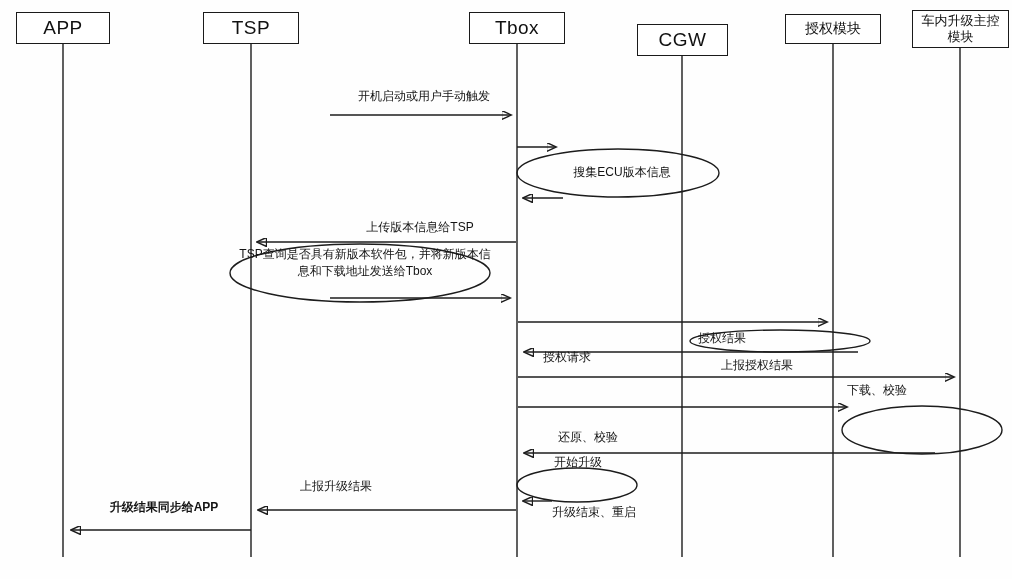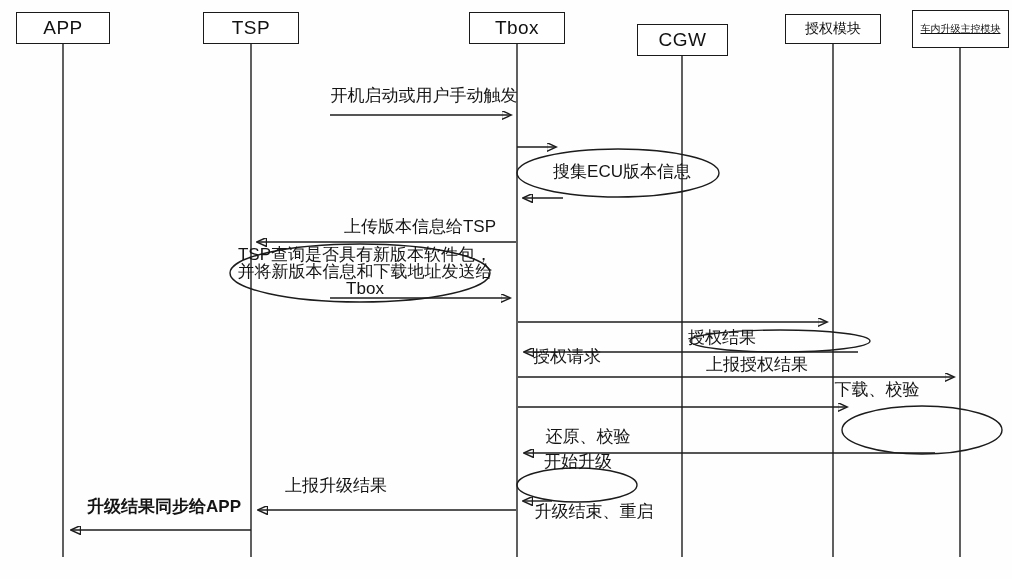--- a/index.html
+++ b/index.html
@@ -23,24 +23,24 @@
     display: flex;
     align-items: center;
     justify-content: center;
     text-align: center;
     background: #ffffff;
     border: 1.6px solid #1a1a1a;
     color: #111111;
   }
   .p-lg { font-size: 19px; letter-spacing: 0.5px; }
   .p-sm { font-size: 14px; }
-  .p-xs { font-size: 10px; line-height: 16px; padding: 5px 5px; text-decoration: underline; }
+  .p-xs { font-size: 13px; line-height: 16px; padding: 5px 5px; }
   .msg {
     position: absolute;
-    font-size: 17px;
+    font-size: 12px;
     line-height: 16px;
     color: #141414;
     white-space: nowrap;
     transform: translateX(-50%);
   }
   .msg.wrap {
     white-space: normal;
     text-align: center;
     line-height: 17px;
   }

